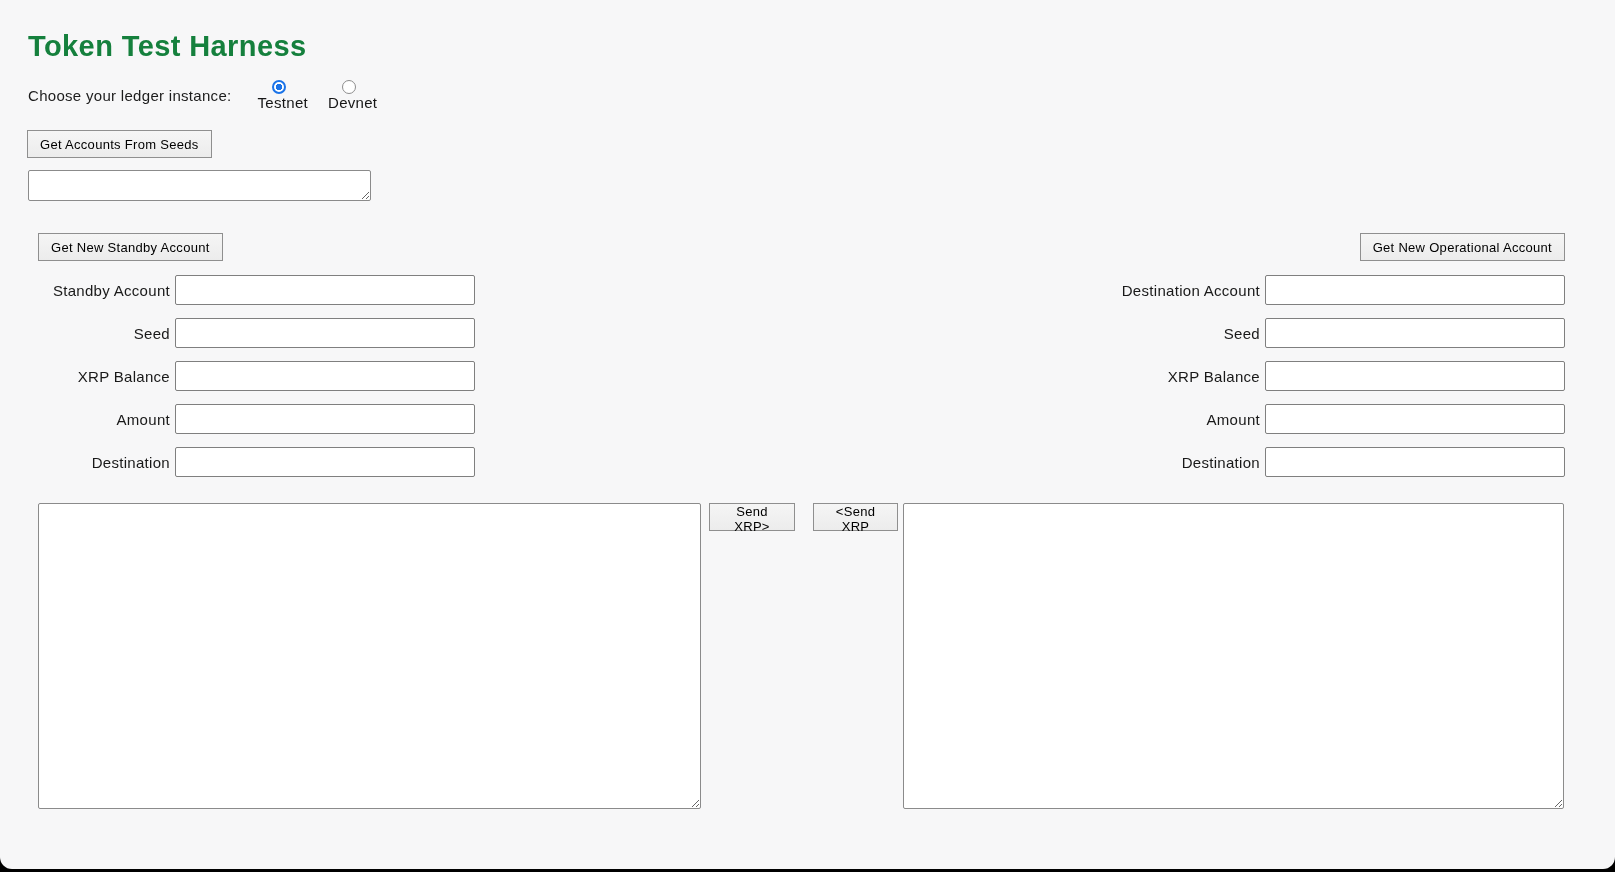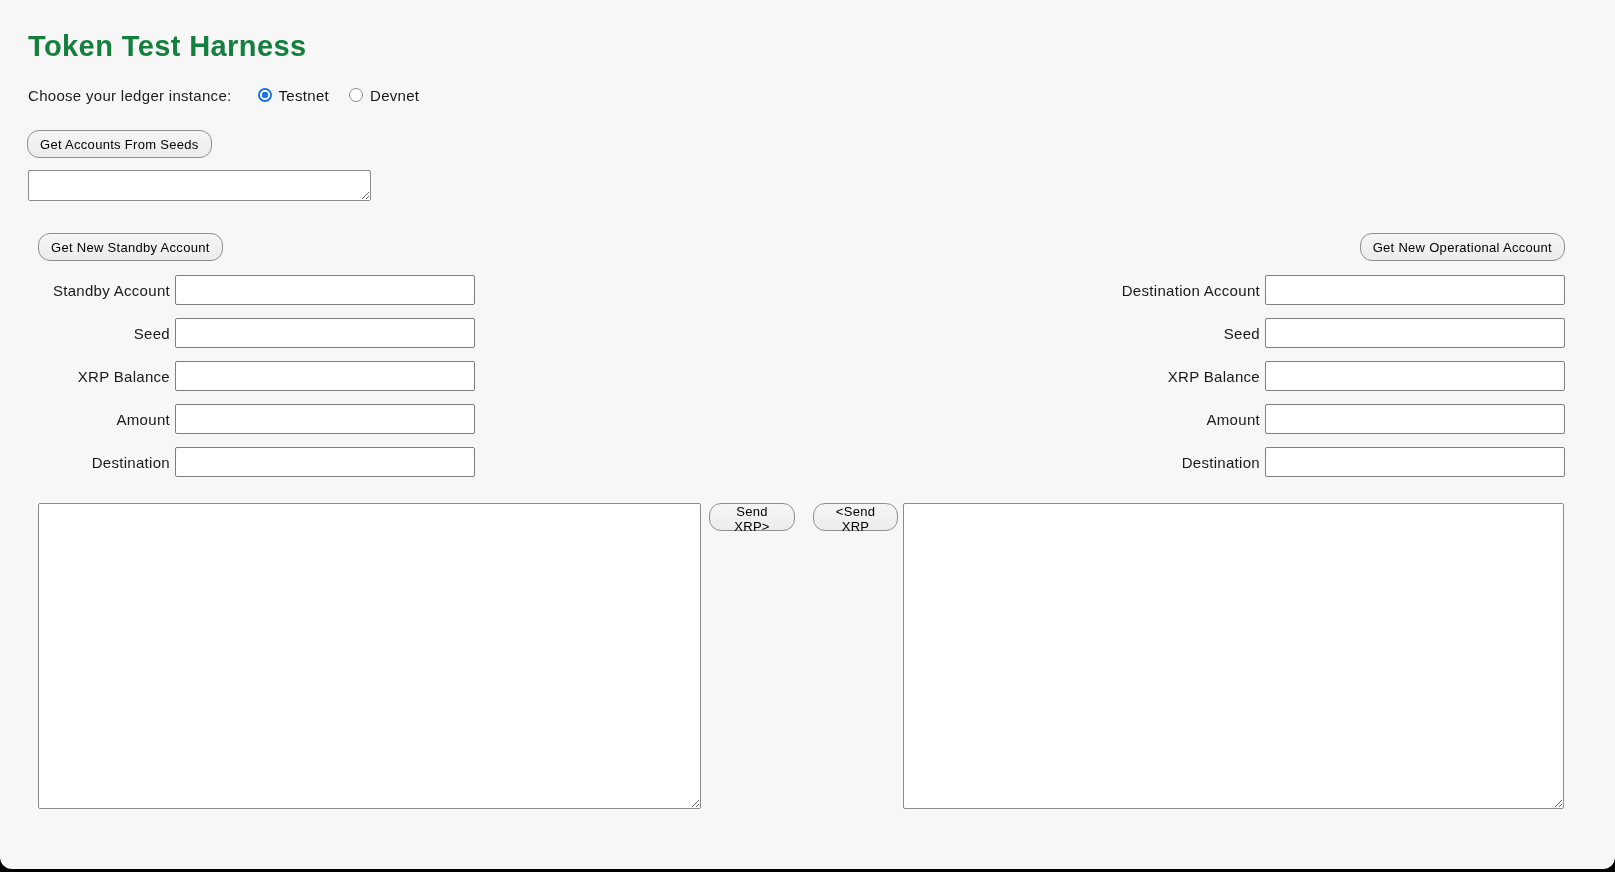--- a/index.html
+++ b/index.html
@@ -27,20 +27,21 @@
   .ledger-row {
     position: absolute; left: 28px; top: 85px;
     display: flex; align-items: center;
     font-size: 15px; letter-spacing: 0.3px;
     height: 20px;
   }
   .ledger-prompt { color: #1c1c1c; }
   .radio-option {
     display: inline-flex; align-items: center;
     cursor: default;
+    flex-direction: column;
   }
   .radio-option.first { margin-left: 26px; }
   .radio-option.second { margin-left: 20px; }
   .radio-option input[type="radio"] {
     appearance: none; -webkit-appearance: none;
     width: 14px; height: 14px;
     border-radius: 50%;
     border: 1.5px solid #8d8d8d;
     background: #fff;
     margin: 0 7px 0 0;
@@ -49,21 +50,21 @@
   .radio-option input[type="radio"]:checked {
     border: 2px solid #1a73e8;
     background: radial-gradient(circle, #1a73e8 3px, #fff 3.2px);
   }
   button.btn {
     font-family: "Liberation Sans", sans-serif;
     font-size: 13px; letter-spacing: 0.3px;
     color: #000;
     background: linear-gradient(#f5f5f5, #ececec);
     border: 1px solid #8f8f8f;
-    border-radius: 12px;
+    border-radius: 0;
     height: 28px;
     padding: 0 12px;
     position: absolute;
   }
   .btn-seeds { left: 27px; top: 130px; }
   .btn-standby-new { left: 38px; top: 233px; height: 29px; }
   .btn-operational-new { right: 50px; top: 233px; height: 29px; }
   .btn-send-right { left: 709px; top: 503px; height: 29px; width: 86px; padding: 0; }
   .btn-send-left  { left: 813px; top: 503px; height: 29px; width: 85px; padding: 0; }
   textarea {

